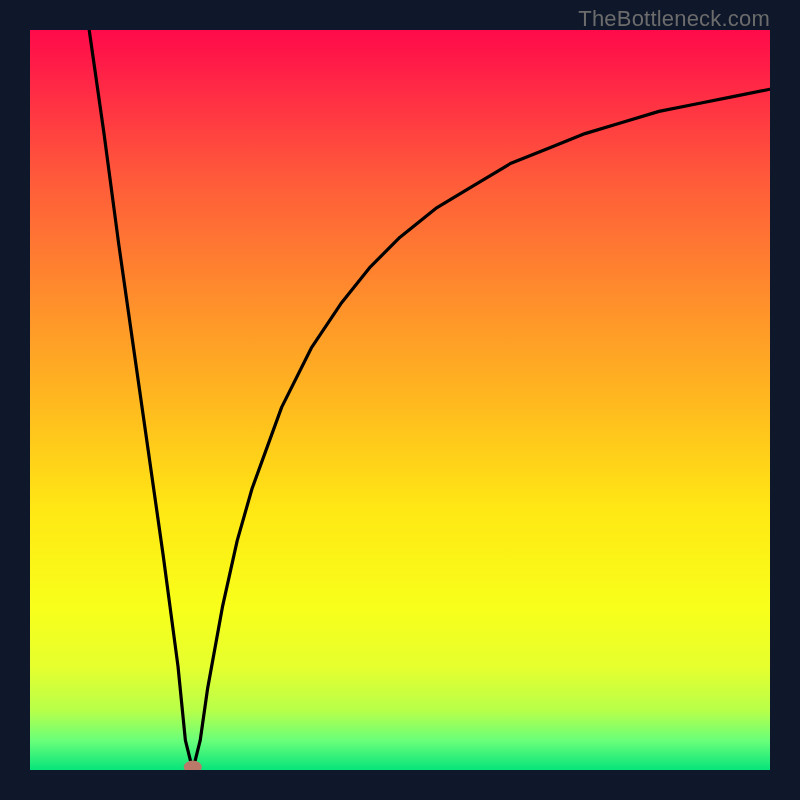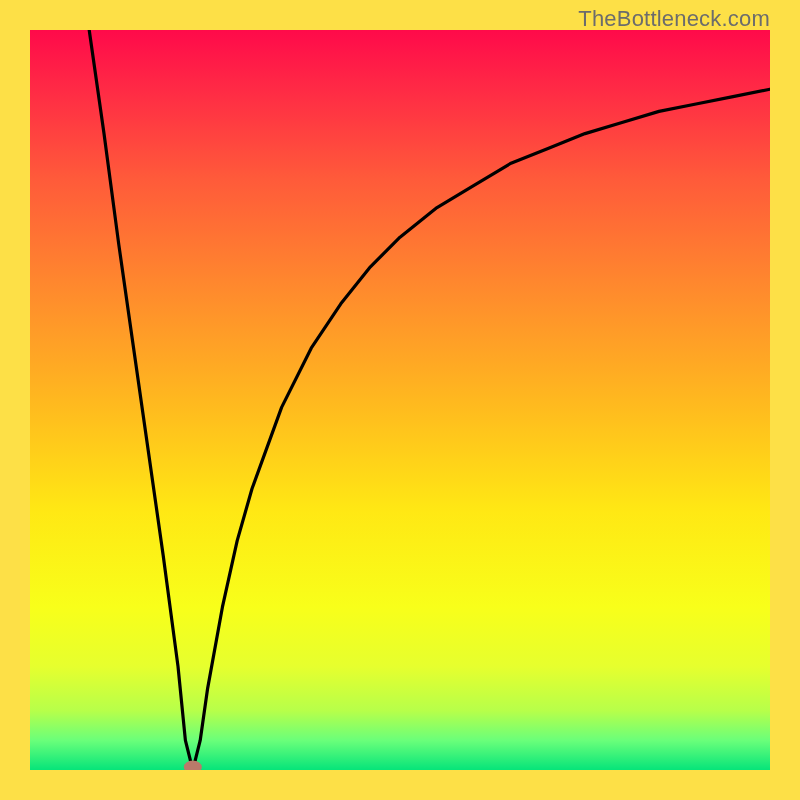--- a/index.html
+++ b/index.html
@@ -1,20 +1,20 @@
 <!DOCTYPE html>
 <html><head>
 <meta charset="utf-8">
 <style>
   * { margin: 0; padding: 0; box-sizing: border-box; }
   html, body { width: 800px; height: 800px; overflow: hidden; background: #000; }
   .frame {
     width: 800px;
     height: 800px;
-    background: #fde047;
+    background: #0f172a;
     position: relative;
   }
   .plot {
     position: absolute;
     left: 30px;
     top: 30px;
     width: 740px;
     height: 740px;
     overflow: hidden;
   }

